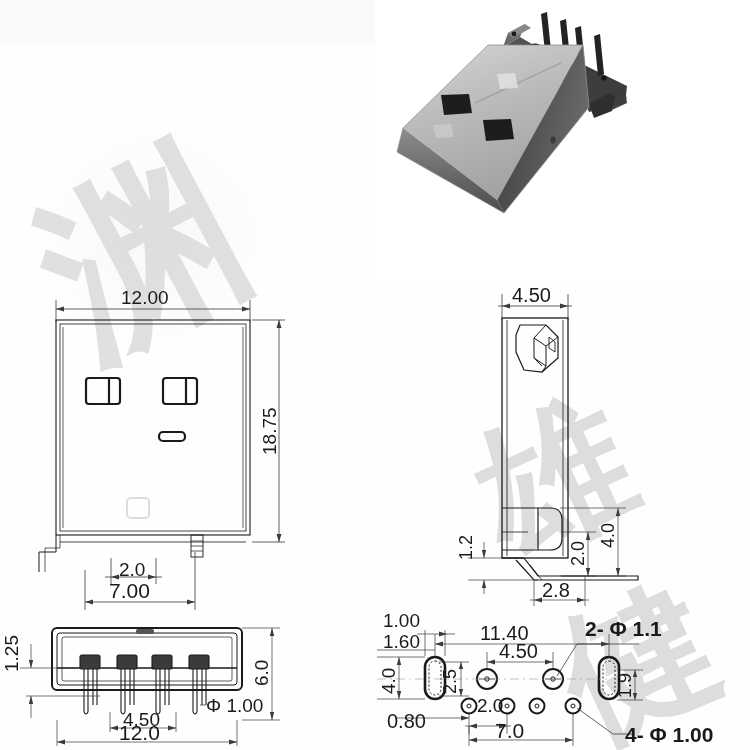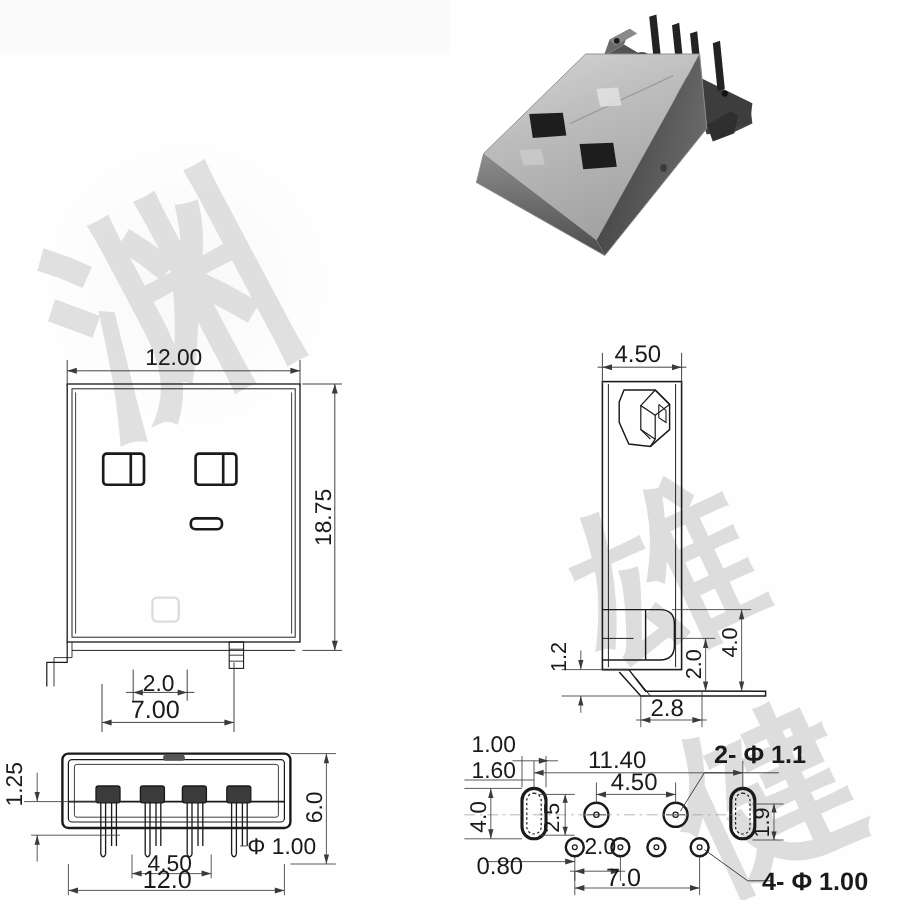--- a/index.html
+++ b/index.html
@@ -369,21 +369,21 @@
         <line x1="84" y1="300" x2="84" y2="326"></line>
         <line x1="135" y1="296" x2="135" y2="326"></line>
         <line x1="80" y1="320" x2="139" y2="320"></line>
         <polygon points="84,320 92,317.5 92,322.5" fill="#3b3b3b" stroke="none"></polygon>
         <polygon points="135,320 127,317.5 127,322.5" fill="#3b3b3b" stroke="none"></polygon>
       </g>
       <text class="dim" x="92" y="317" font-size="20" fill="#1a1a1a">2.8</text>
     </svg>
   </div>
 
-  <div class="abs" style="left:387px;top:600px;width:350px;height:150px;">
+  <div class="abs" style="left:377px;top:600px;width:350px;height:150px;">
     <svg width="350" height="150" viewBox="0 0 350 150">
 
       <g>
         <g>
           <rect x="48" y="57" width="20" height="42" rx="10" fill="none" stroke="#1a1a1a" stroke-width="2.6"></rect>
           <rect x="52" y="61" width="12" height="34" rx="6" fill="none" stroke="#1a1a1a" stroke-width="1" stroke-dasharray="2 2"></rect>
         </g>
         <g>
           <rect x="222" y="57" width="20" height="42" rx="10" fill="none" stroke="#1a1a1a" stroke-width="2.6"></rect>
           <rect x="226" y="61" width="12" height="34" rx="6" fill="none" stroke="#1a1a1a" stroke-width="1" stroke-dasharray="2 2"></rect>

